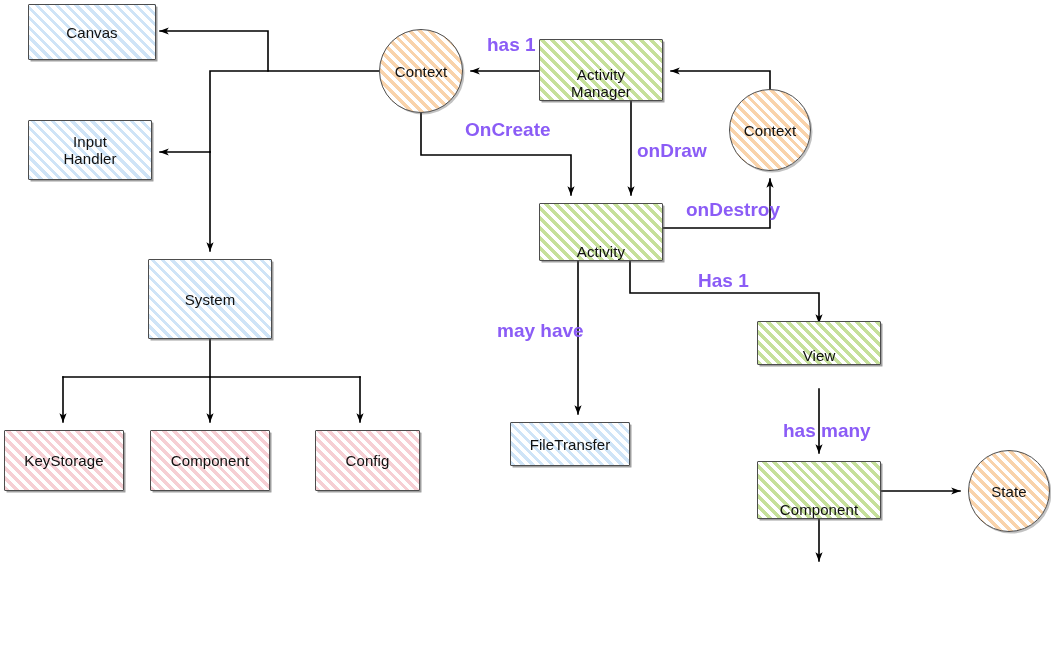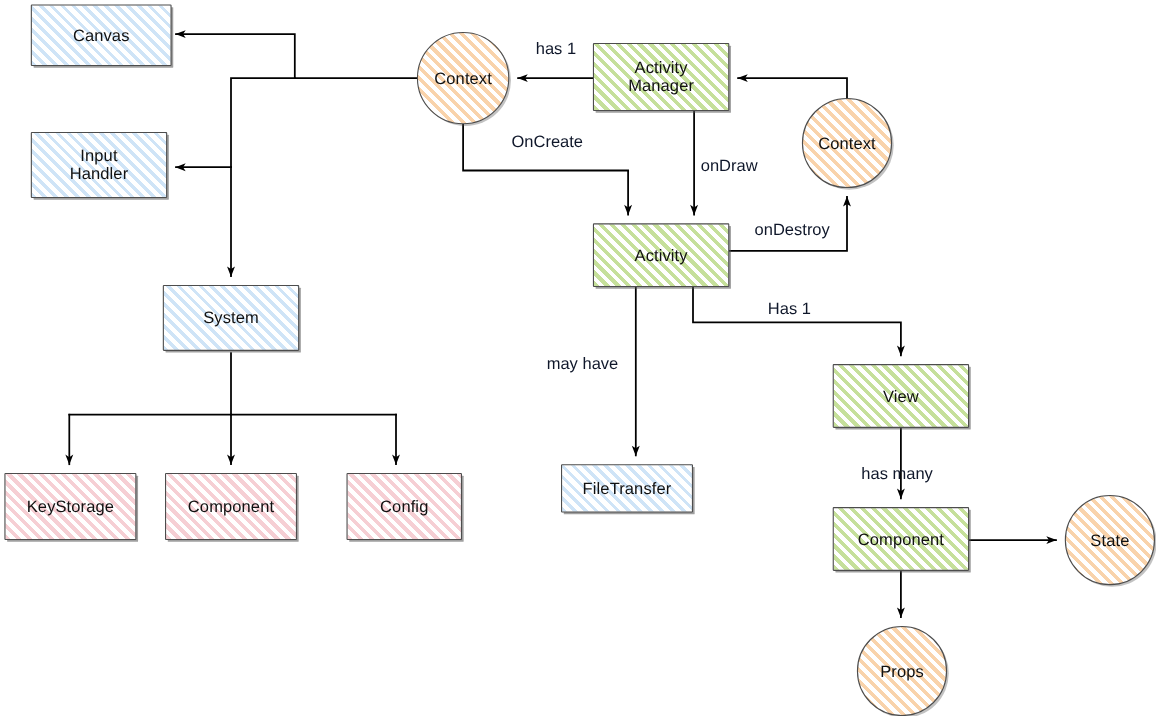--- a/index.html
+++ b/index.html
@@ -24,34 +24,35 @@
   
   .fill-blue{
     background-color:#ffffff;
     background-image:repeating-linear-gradient(45deg,
       #cfe4f7 0px,#cfe4f7 3px,#ffffff 3px,#ffffff 7px);
   }
   .fill-green{
     background-color:#ffffff;
     background-image:repeating-linear-gradient(45deg,
       #c6e09b 0px,#c6e09b 3.4px,#ffffff 3.4px,#ffffff 7px);
+    align-items:flex-end;
   }
   .fill-red{
     background-color:#ffffff;
     background-image:repeating-linear-gradient(45deg,
       #f6cfd4 0px,#f6cfd4 3.4px,#ffffff 3.4px,#ffffff 7px);
   }
   .fill-orange{
     background-color:#ffffff;
     background-image:repeating-linear-gradient(45deg,
       #f9d3ab 0px,#f9d3ab 3.4px,#ffffff 3.4px,#ffffff 7px);
   }
   .elabel{
-    position:absolute;font-size:15px;line-height:17px;color:#0f172a;
-    white-space:nowrap;background:transparent;z-index:3;
+    position:absolute;font-size:19px;line-height:17px;color:#8b5cf6;
+    white-space:nowrap;background:transparent;z-index:3;font-weight:bold;
   }
 </style>
 </head>
 <body>
 
 <div id="stage">
 
   <svg id="wires" viewBox="0 0 1051 651">
     <defs>
       <marker id="ah" markerWidth="11" markerHeight="11" refX="9.4" refY="4" orient="auto" markerUnits="userSpaceOnUse">
@@ -96,21 +97,21 @@
 
   <div class="node rect fill-blue" style="left:28px;top:4px;width:128px;height:56px;">
     <span class="cap">Canvas</span>
   </div>
 
   <div class="node rect fill-blue" style="left:28px;top:120px;width:124px;height:60px;">
     <span class="cap">Input
 Handler</span>
   </div>
 
-  <div class="node rect fill-blue" style="left:148px;top:259px;width:124px;height:60px;">
+  <div class="node rect fill-blue" style="left:148px;top:259px;width:124px;height:80px;">
     <span class="cap">System</span>
   </div>
 
   <div class="node rect fill-red" style="left:4px;top:430px;width:120px;height:61px;">
     <span class="cap">KeyStorage</span>
   </div>
 
   <div class="node rect fill-red" style="left:150px;top:430px;width:120px;height:61px;">
     <span class="cap">Component</span>
   </div>
@@ -133,35 +134,32 @@
   </div>
 
   <div class="node rect fill-green" style="left:539px;top:203px;width:124px;height:58px;">
     <span class="cap">Activity</span>
   </div>
 
   <div class="node rect fill-blue" style="left:510px;top:422px;width:120px;height:44px;">
     <span class="cap">FileTransfer</span>
   </div>
 
-  <div class="node rect fill-green" style="left:757px;top:331px;width:124px;height:58px;">
+  <div class="node rect fill-green" style="left:757px;top:321px;width:124px;height:44px;">
     <span class="cap">View</span>
   </div>
 
   <div class="node rect fill-green" style="left:757px;top:461px;width:124px;height:58px;">
     <span class="cap">Component</span>
   </div>
 
   <div class="node circ fill-orange" style="left:968px;top:450px;width:82px;height:82px;">
     <span class="cap">State</span>
   </div>
 
-  <div class="node circ fill-orange" style="left:779px;top:569px;width:82px;height:82px;">
-    <span class="cap">Props</span>
-  </div>
 
   <div class="elabel" style="left:487px;top:36px;">has 1</div>
   <div class="elabel" style="left:465px;top:121px;">OnCreate</div>
   <div class="elabel" style="left:637px;top:142px;">onDraw</div>
   <div class="elabel" style="left:686px;top:201px;">onDestroy</div>
   <div class="elabel" style="left:497px;top:322px;">may have</div>
   <div class="elabel" style="left:698px;top:272px;">Has 1</div>
   <div class="elabel" style="left:783px;top:422px;">has many</div>
 
 </div>

